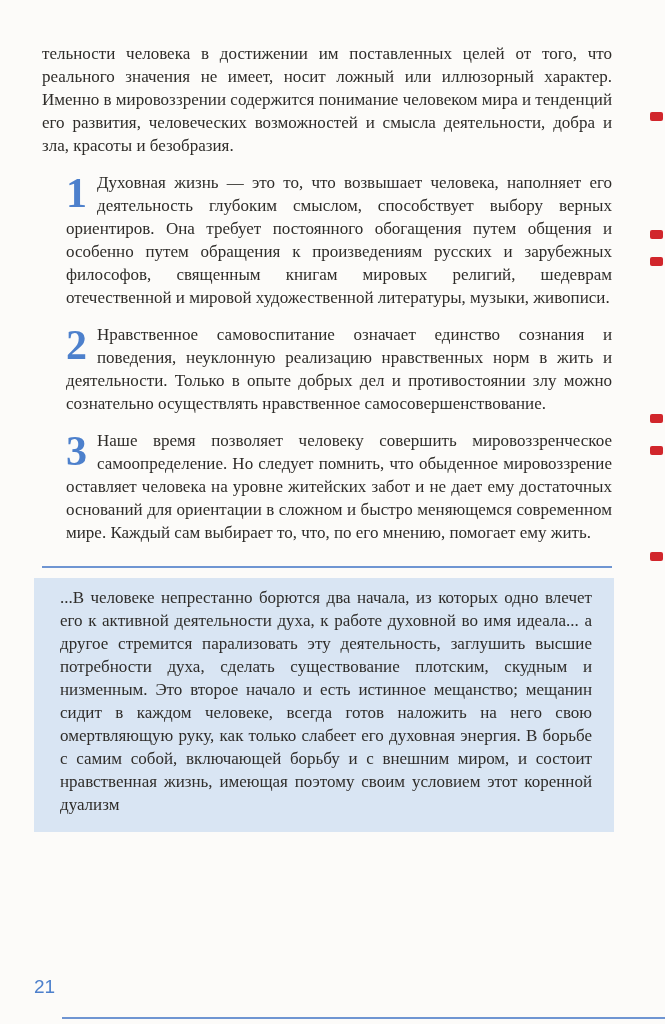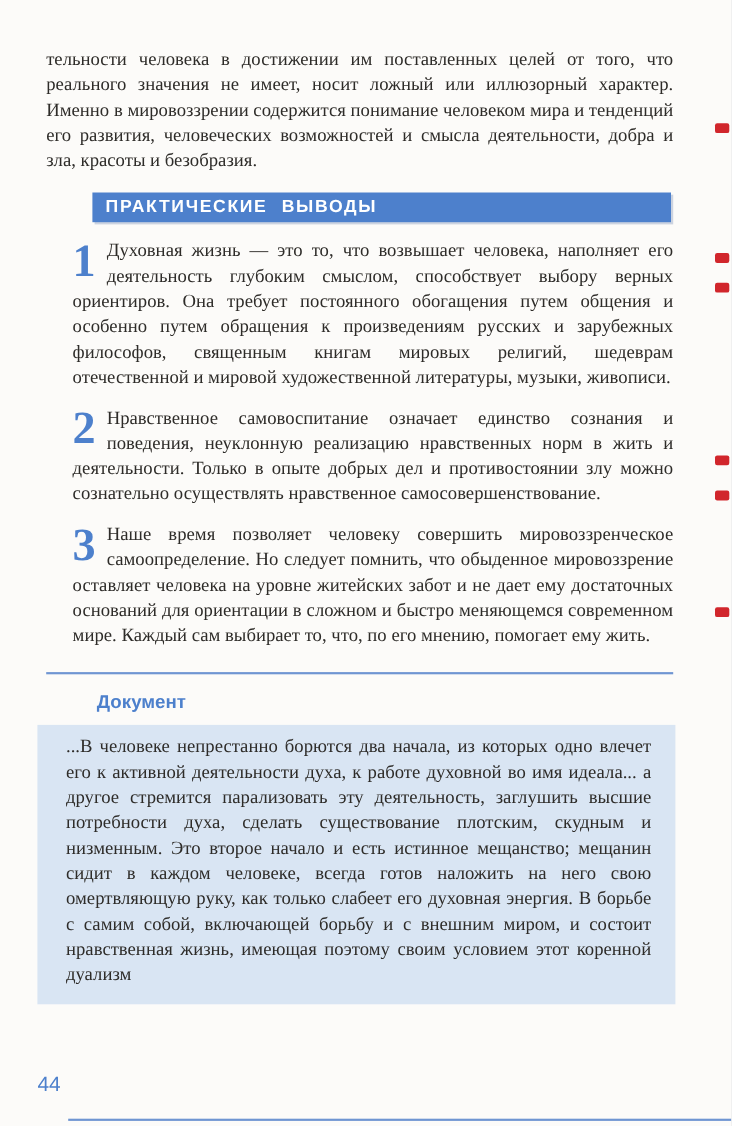--- a/index.html
+++ b/index.html
@@ -112,41 +112,37 @@
   <div class="edge-mark" style="top:230px"></div>
   <div class="edge-mark" style="top:257px"></div>
   <div class="edge-mark" style="top:414px"></div>
   <div class="edge-mark" style="top:446px"></div>
   <div class="edge-mark" style="top:552px"></div>
 
   <div class="content">
 
     <p class="body">тельности человека в достижении им поставленных целей от того, что реального значения не имеет, носит ложный или иллюзорный характер. Именно в мировоззрении содержится понимание человеком мира и тенденций его развития, человеческих возможностей и смысла деятельности, добра и зла, красоты и безобразия.</p>
 
-    <div class="section-bar">
-      <span>ПРАКТИЧЕСКИЕ ВЫВОДЫ</span>
-    </div>
 
     <div class="item body">
       <span class="num">1</span><span>Духовная жизнь — это то, что возвышает человека, наполняет его деятельность глубоким смыслом, способствует выбору верных ориентиров. Она требует постоянного обогащения путем общения и особенно путем обращения к произведениям русских и зарубежных философов, священным книгам мировых религий, шедеврам отечественной и мировой художественной литературы, музыки, живописи.</span>
     </div>
 
     <div class="item body">
       <span class="num">2</span><span>Нравственное самовоспитание означает единство сознания и поведения, неуклонную реализацию нравственных норм в жить и деятельности. Только в опыте добрых дел и противостоянии злу можно сознательно осуществлять нравственное самосовершенствование.</span>
     </div>
 
     <div class="item body">
       <span class="num">3</span><span>Наше время позволяет человеку совершить мировоззренческое самоопределение. Но следует помнить, что обыденное мировоззрение оставляет человека на уровне житейских забот и не дает ему достаточных оснований для ориентации в сложном и быстро меняющемся современном мире. Каждый сам выбирает то, что, по его мнению, помогает ему жить.</span>
     </div>
 
     <div class="divider"></div>
 
-    <div class="doc-title">Документ</div>
 
 
     <div class="quote body">...В человеке непрестанно борются два начала, из которых одно влечет его к активной деятельности духа, к работе духовной во имя идеала... а другое стремится парализовать эту деятельность, заглушить высшие потребности духа, сделать существование плотским, скудным и низменным. Это второе начало и есть истинное мещанство; мещанин сидит в каждом человеке, всегда готов наложить на него свою омертвляющую руку, как только слабеет его духовная энергия. В борьбе с самим собой, включающей борьбу и с внешним миром, и состоит нравственная жизнь, имеющая поэтому своим условием этот коренной дуализм</div>
 
   </div>
 
-  <div class="page-number">44</div>
+  <div class="page-number">21</div>
   <div class="bottom-rule"></div>
 
 </div>
 
 </body></html>

